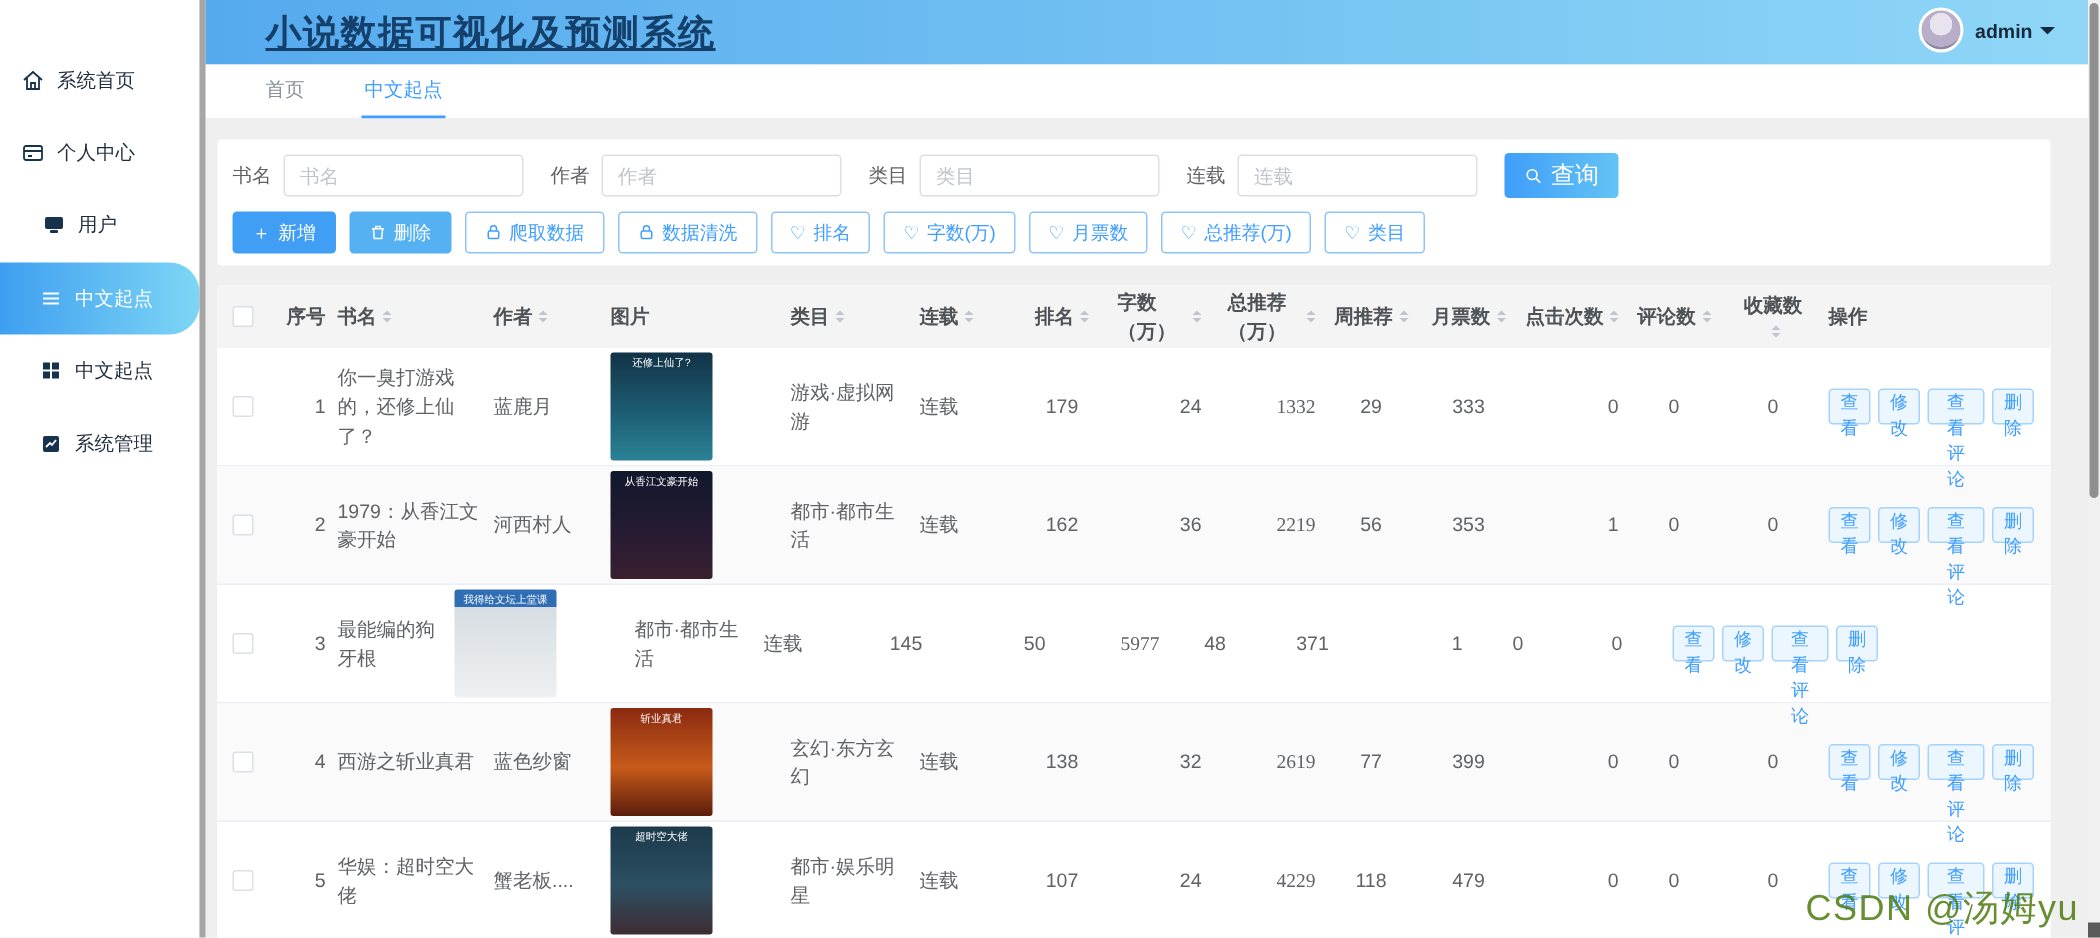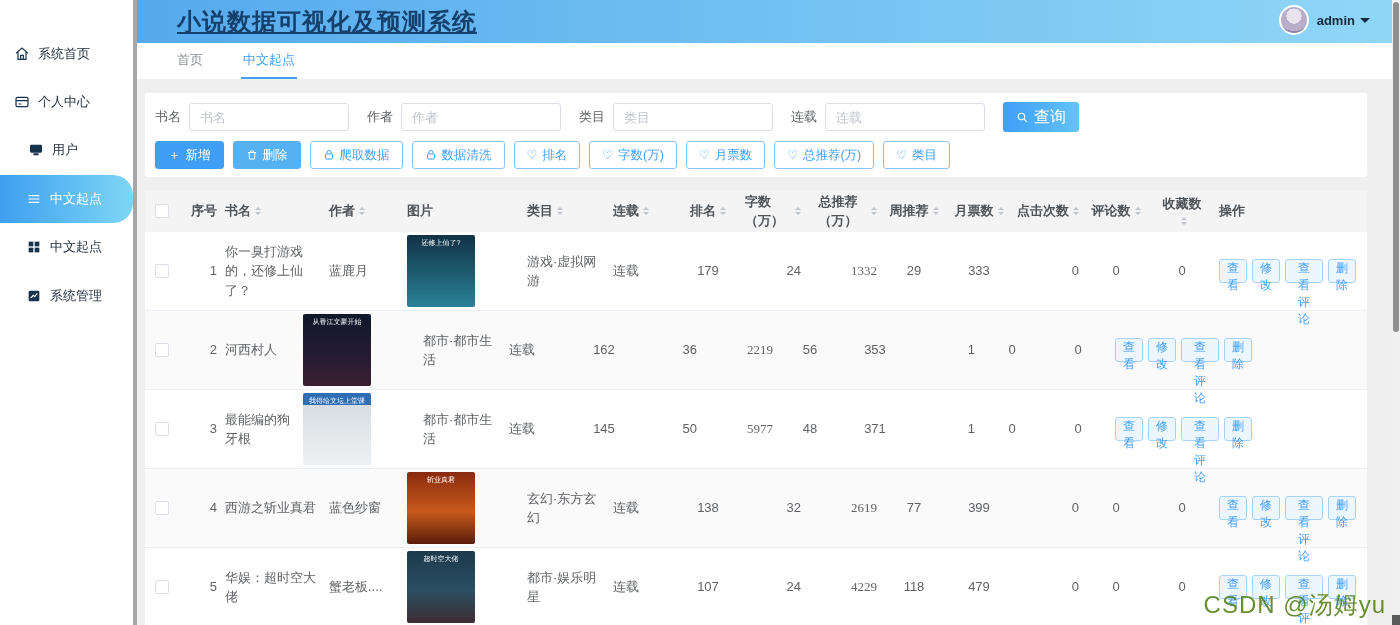--- a/index.html
+++ b/index.html
@@ -400,20 +400,23 @@
           <button class="mini">查看评论</button>
           <button class="mini">删除</button>
         </div>
       </div>
 
       <div class="tr alt">
         <div class="td c-check">
             <span class="cb"></span>
           </div>
         <div class="td c-idx">2</div>
+        <div class="td c-title">
+            <span class="wrapcell">1979：从香江文豪开始</span>
+          </div>
         <div class="td c-author">
             <span class="wrapcell">河西村人</span>
           </div>
         <div class="td c-cover">
             <div class="cover cover2">
               <span class="cover-title">从香江文豪开始</span>
             </div>
           </div>
         <div class="td c-cat">
             <span class="wrapcell">都市·都市生活</span>

